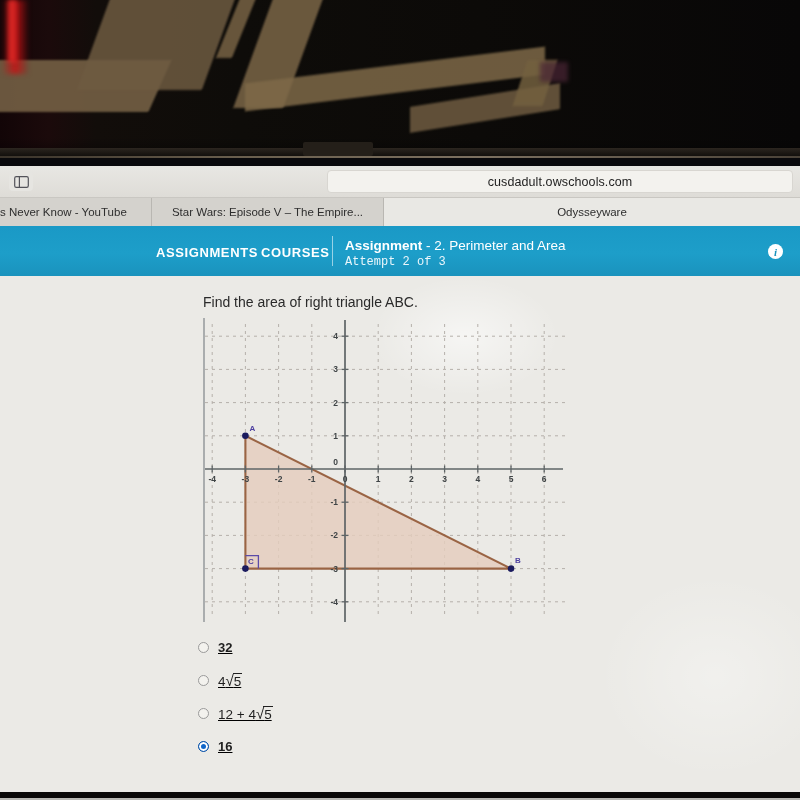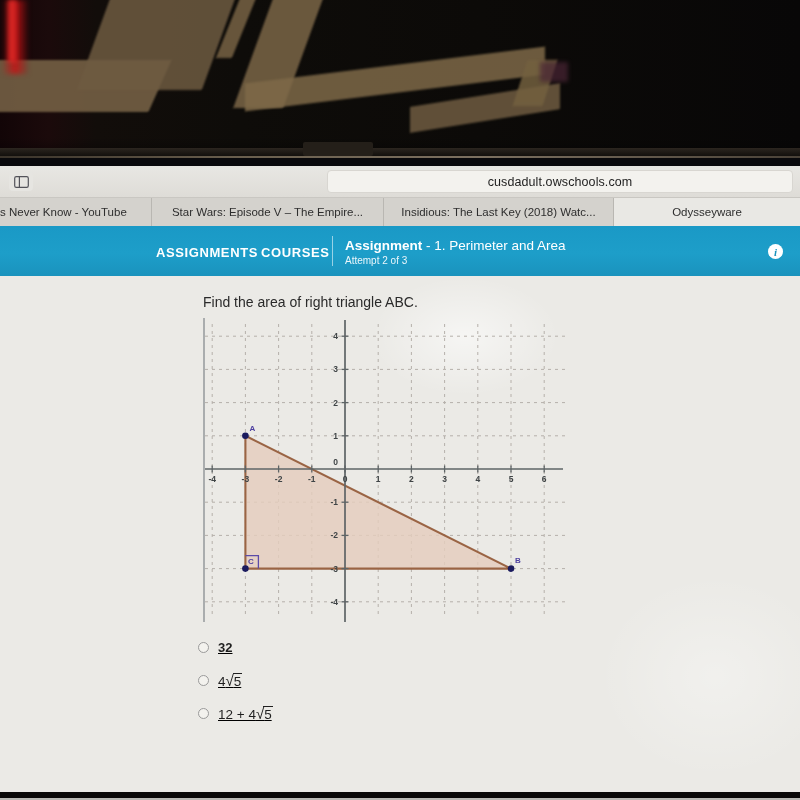--- a/index.html
+++ b/index.html
@@ -118,21 +118,21 @@
     position: absolute; left: 332px; top: 10px; width: 1px; height: 30px;
     background: rgba(255,255,255,.55);
   }
   .nav-title {
     position: absolute; left: 345px; top: 12px;
     font-size: 13.5px; color: #ffffff; white-space: nowrap;
   }
   .nav-title b { font-weight: bold; text-align: center; }
   .nav-sub {
     position: absolute; left: 345px; top: 29px;
-    font-size: 10px; color: #eaf6fb;
+    font-size: 12px; color: #eaf6fb; font-family: Liberation Mono, monospace;
   }
   .info-icon {
     position: absolute; left: 768px; top: 18px;
     width: 15px; height: 15px; border-radius: 50%;
     background: #ffffff; color: #1a93bd;
     font-size: 11px; font-weight: bold; font-style: italic;
     display: flex; align-items: center; justify-content: center;
     font-family: "Liberation Serif", serif;
   }
   .nav-shadow {
@@ -231,34 +231,31 @@
       </div>
     </div>
 
     <div class="tabstrip">
       <div class="tab t0">
         <span>s Never Know - YouTube</span>
       </div>
       <div class="tab t1">
         <span>Star Wars: Episode V – The Empire...</span>
       </div>
-      <div class="tab t2">
-        <span>Insidious: The Last Key (2018) Watc...</span>
-      </div>
       <div class="tab active">
         <span>Odysseyware</span>
       </div>
     </div>
 
     <div class="navbar">
       <div class="nav-link nav-assign">ASSIGNMENTS</div>
       <div class="nav-link nav-courses">COURSES</div>
       <div class="nav-div"></div>
       <div class="nav-title">
-        <b>Assignment</b><span> - 1. Perimeter and Area</span>
+        <b>Assignment</b><span> - 2. Perimeter and Area</span>
       </div>
       <div class="nav-sub">Attempt 2 of 3</div>
       <div class="info-icon">i</div>
     </div>
     <div class="nav-shadow"></div>
 
     <div class="page">
       <div class="glare"></div>
       <div class="glare2"></div>
 
@@ -359,18 +356,22 @@
           <div class="radio" id="r2"></div>
           <div class="opt-label">
             <span class="sqrt">
                 <span>12 + 4</span>
                 <span class="rad">√</span>
                 <span class="rand">5</span>
               </span>
           </div>
         </div>
 
+        <div class="opt">
+          <div class="radio sel" id="r3"></div>
+          <div class="opt-label bold">16</div>
+        </div>
 
       </div>
     </div>
   </div>
   <div class="bottom-edge"></div>
 </div>
 
 </body></html>

